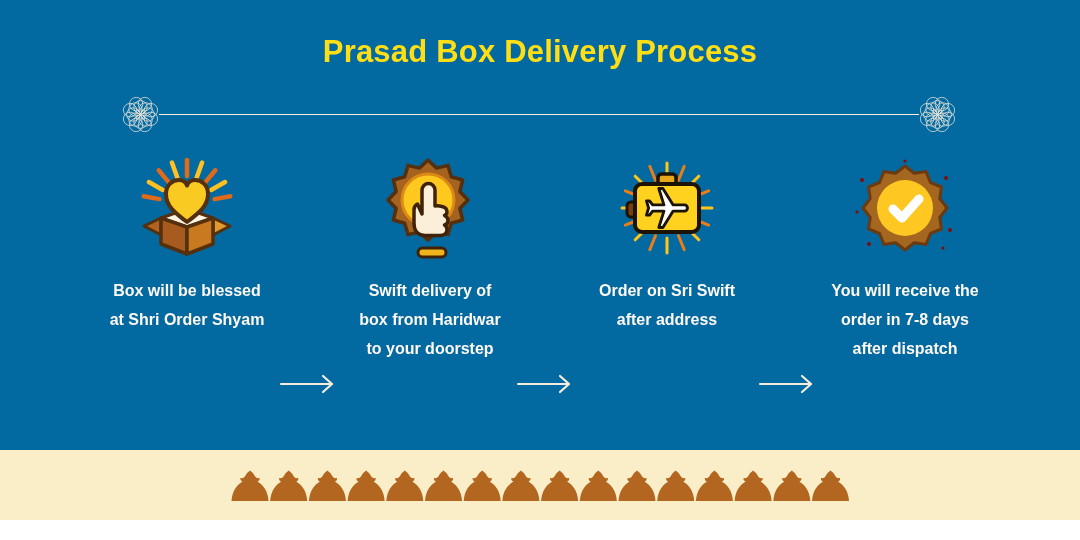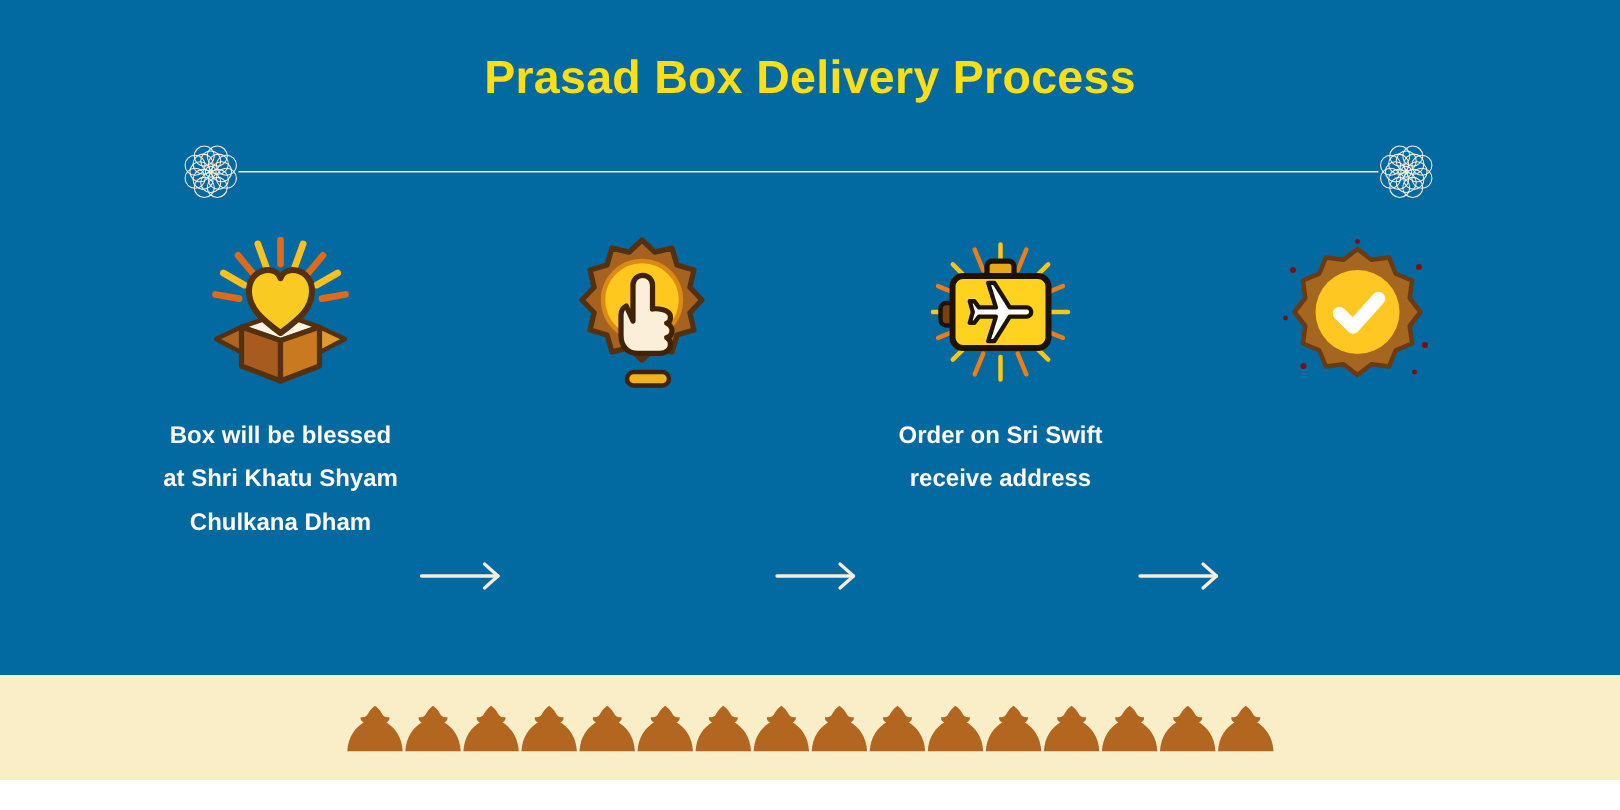--- a/index.html
+++ b/index.html
@@ -121,33 +121,37 @@
             <polygon points="26,60 9,68 26,77" fill="#B06420" stroke-width="3"></polygon>
             <polygon points="78,60 95,68 78,77" fill="#E09A2F" stroke-width="3"></polygon>
             <polygon points="26,60 52,69 52,96 26,86" fill="#A85B1E" stroke-width="3.5"></polygon>
             <polygon points="78,60 52,69 52,96 78,86" fill="#C9791F" stroke-width="3.5"></polygon>
             <path d="M52,64 C40,55 31,48 31,36 C31,27 37.5,22 44,22 C47.5,22 50.8,24 52,27.5 C53.2,24 56.5,22 60,22 C66.5,22 73,27 73,36 C73,48 64,55 52,64 Z" fill="#F9CB22" stroke-width="4"></path>
           </g>
         </svg>
       </div>
       <div class="caption">
         <span>Box will be blessed</span>
-        <span>at Shri Khatu Shyam</span>
-        <span>Chulkana Dham</span>
+        <span>at Shri Order Shyam</span>
       </div>
     </div>
 
     <div class="step step-2">
       <div class="icon-wrap">
         <svg width="104" height="104" viewBox="0 0 104 104">
           <polygon points="90,42 81.9,50.5 84.6,62 73.3,65.3 70,76.6 58.5,73.9 50,82 41.5,73.9 30,76.6 26.7,65.3 15.4,62 18.1,50.5 10,42 18.1,33.5 15.4,22 26.7,18.7 30,7.4 41.5,10.1 50,2 58.5,10.1 70,7.4 73.3,18.7 84.6,22 81.9,33.5" fill="#A6621F" stroke="#54300F" stroke-width="3.5" stroke-linejoin="round"></polygon>
           <circle cx="50" cy="42" r="26" fill="#FFC81E" stroke="#DB8A16" stroke-width="3"></circle>
           <path d="M44,56 V32 a6.5,6.5 0 0 1 13,0 v16 c0,0 3,-0.5 7,0.5 3,0.8 5,2.5 5,5 0,2 -1,3.5 -2.5,4 2,1 3.5,2.5 3.5,5 0,2.5 -1.5,4 -3.5,4.5 1.5,1 2.5,2.5 2.5,4.5 0,3.5 -3,6 -7,6 H47 c-7,0 -11,-5 -11,-12 V52 c0,-3 1.5,-5 3.5,-6 z" fill="#FBEFD9" stroke="#3F2208" stroke-width="3.5" stroke-linejoin="round"></path>
           <rect x="40" y="90" width="28" height="9" rx="4.5" fill="#F0B31B" stroke="#3F2208" stroke-width="3"></rect>
         </svg>
+      </div>
+      <div class="caption">
+        <span>Swift delivery of</span>
+        <span>box from Haridwar</span>
+        <span>to your doorstep</span>
       </div>
     </div>
 
     <div class="step step-3">
       <div class="icon-wrap">
         <svg width="104" height="104" viewBox="0 0 104 104">
           <g stroke-linecap="round" stroke-width="3" fill="none">
             <line x1="82" y1="50" x2="97" y2="50" stroke="#FFC517"></line>
             <line x1="79.7" y1="61.5" x2="93.6" y2="67.2" stroke="#ED7D17"></line>
             <line x1="73.2" y1="71.2" x2="83.8" y2="81.8" stroke="#FFC517"></line>
@@ -168,40 +172,45 @@
           <rect x="43" y="16" width="18" height="14" rx="3.5" fill="#E8A81C" stroke="#1C1306" stroke-width="3.5"></rect>
           <rect x="12" y="44" width="10" height="15" rx="4" fill="#7A4010" stroke="#1C1306" stroke-width="3"></rect>
           <rect x="20" y="26" width="64" height="48" rx="7" fill="#FFD21F" stroke="#1C1306" stroke-width="4"></rect>
           <g transform="translate(52,50) rotate(90) scale(2.05) translate(-11.5,-12)">
             <path d="M21,16 v-2 l-8,-5 V3.5 C13,2.67 12.33,2 11.5,2 S10,2.67 10,3.5 V9 l-8,5 v2 l8,-2.5 V19 l-2,1.5 V22 l3.5,-1 3.5,1 v-1.5 L13,19 v-5.5 L21,16 z" fill="#FFFFFF" stroke="#1C1306" stroke-width="1.4" stroke-linejoin="round"></path>
           </g>
         </svg>
       </div>
       <div class="caption">
         <span>Order on Sri Swift</span>
-        <span>receive address</span>
+        <span>after address</span>
       </div>
     </div>
 
     <div class="step step-4">
       <div class="icon-wrap">
         <svg width="104" height="104" viewBox="0 0 104 104">
           <g fill="#7E0E0C">
             <circle cx="9" cy="22" r="2"></circle>
               <circle cx="16" cy="86" r="2"></circle>
             <circle cx="93" cy="20" r="2"></circle>
               <circle cx="97" cy="72" r="2"></circle>
             <circle cx="52" cy="3" r="1.6"></circle>
               <circle cx="4" cy="54" r="1.6"></circle>
             <circle cx="90" cy="90" r="1.6"></circle>
           </g>
           <polygon points="94,50 86.8,59.3 88.4,71 77.5,75.5 73,86.4 61.3,84.8 52,92 42.7,84.8 31,86.4 26.5,75.5 15.6,71 17.2,59.3 10,50 17.2,40.7 15.6,29 26.5,24.5 31,13.6 42.7,15.2 52,8 61.3,15.2 73,13.6 77.5,24.5 88.4,29 86.8,40.7" fill="#A5671F" stroke="#6B3A10" stroke-width="3" stroke-linejoin="round"></polygon>
           <circle cx="52" cy="50" r="28" fill="#FFC722"></circle>
           <path d="M40,51 L49,60 L66,41" fill="none" stroke="#FFFFFF" stroke-width="9" stroke-linecap="round" stroke-linejoin="round"></path>
         </svg>
+      </div>
+      <div class="caption">
+        <span>You will receive the</span>
+        <span>order in 7-8 days</span>
+        <span>after dispatch</span>
       </div>
     </div>
 
     <svg class="arrow arrow-1" viewBox="0 0 60 24">
       <g fill="none" stroke="#F6EDDC" stroke-width="2.2" stroke-linecap="round" stroke-linejoin="round">
         <line x1="3" y1="12" x2="54" y2="12"></line>
           <polyline points="45,4 54,12 45,20"></polyline>
       </g>
     </svg>
     <svg class="arrow arrow-2" viewBox="0 0 60 24">

